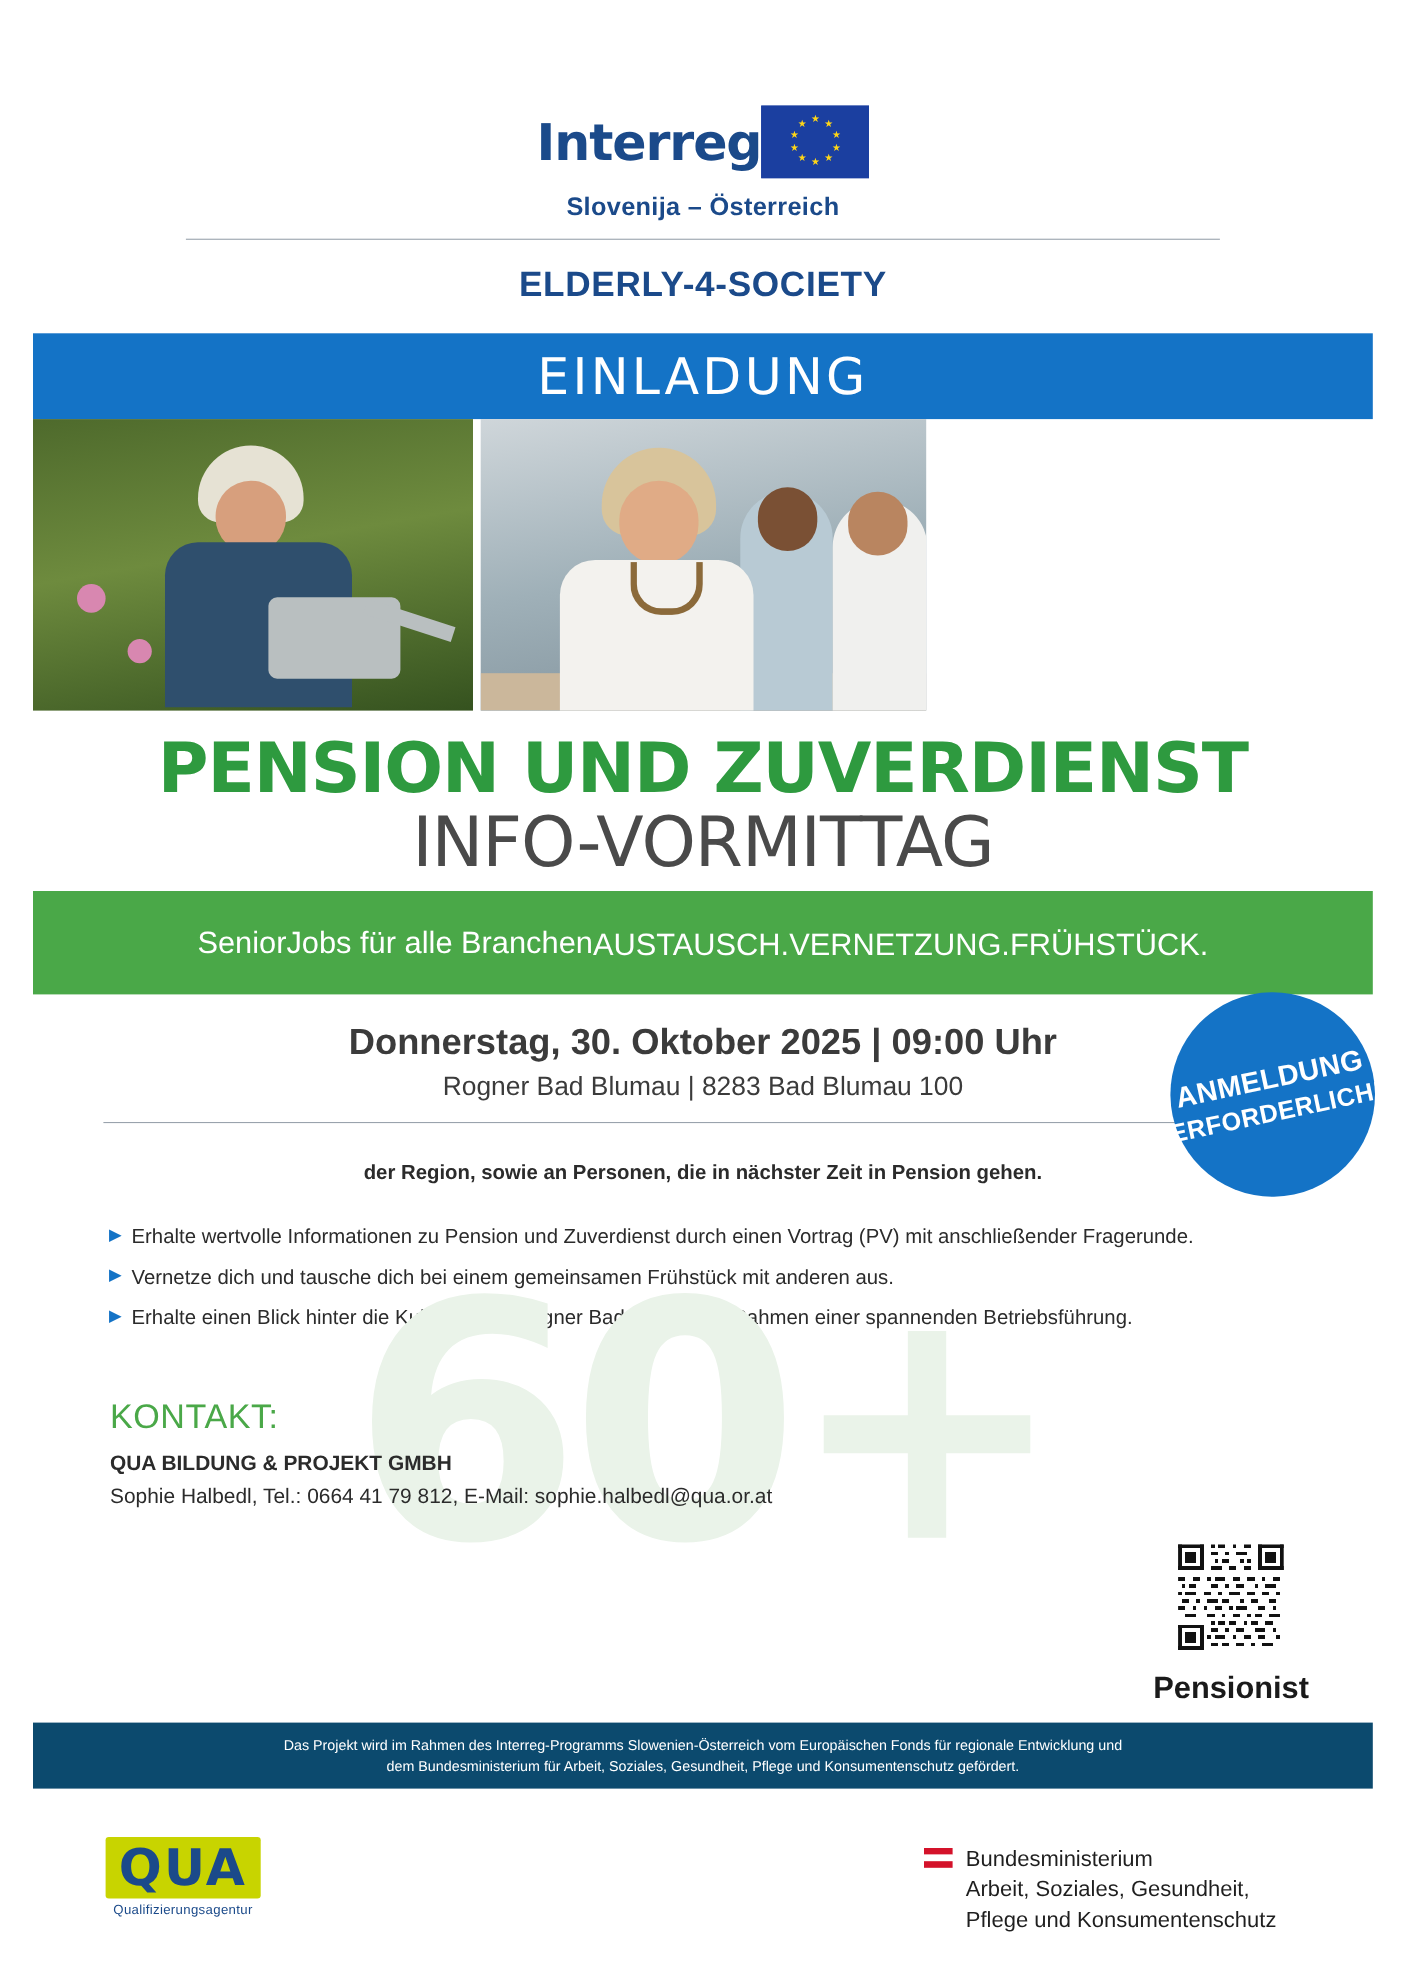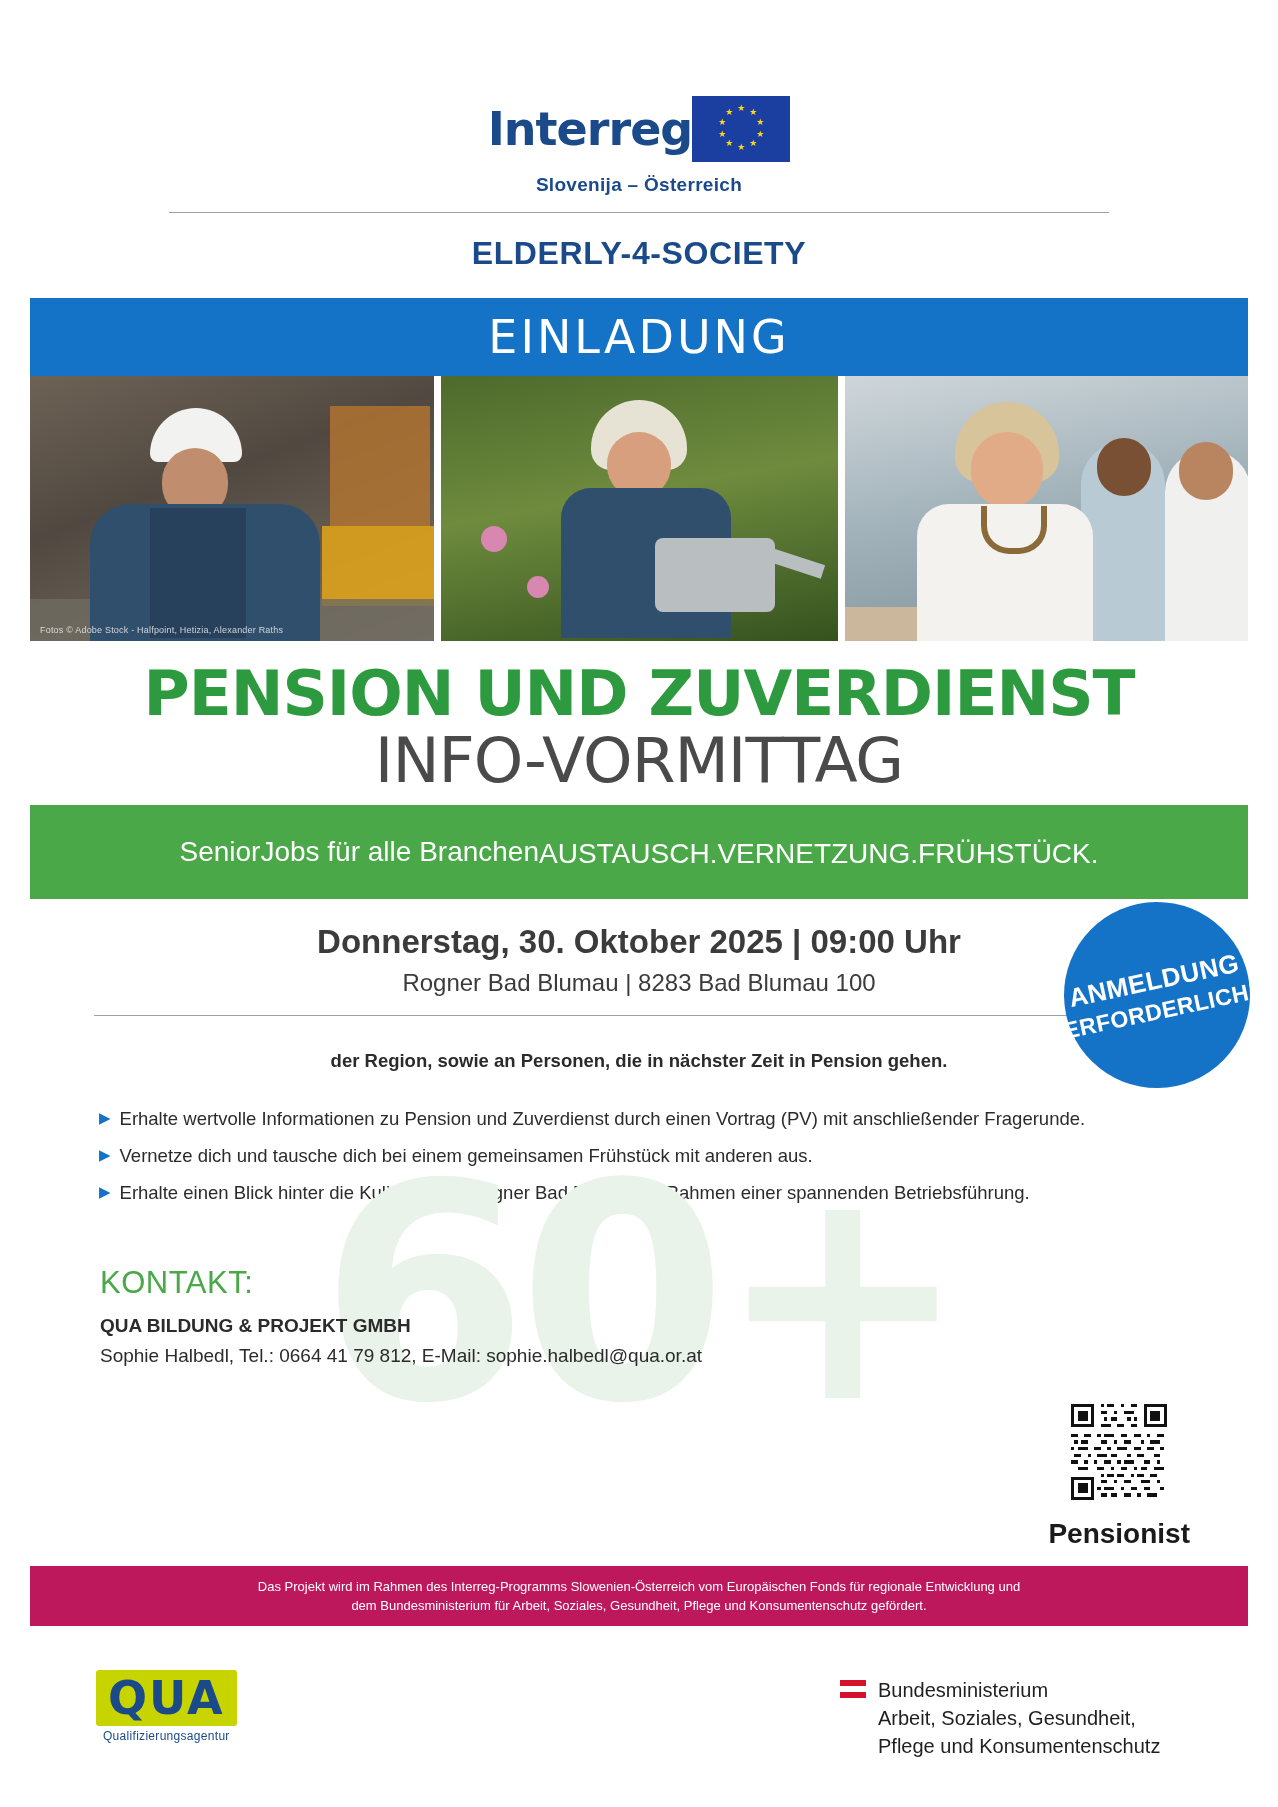--- a/index.html
+++ b/index.html
@@ -34,21 +34,21 @@
   }
   .eu-flag .star{
     position:absolute;color:#ffd617;font-size:9px;line-height:9px;
   }
   .eu-text{
     font-size:12.5px;line-height:15px;color:#1b3fa0;font-weight:bold;
     font-family:"Liberation Sans", sans-serif;
   }
   .eu-text .small{font-weight:normal;font-size:11px;}
   .interreg-sub{
-    margin-top:12px;font-size:19px;font-weight:bold;color:#1b4a8a;letter-spacing:.3px;
+    margin-top:12px;font-size:23px;font-weight:bold;color:#1b4a8a;letter-spacing:.3px;
   }
   .hr-thin{
     width:940px;height:1px;background:#9aa3ad;margin:16px auto 0 auto;
   }
   .project-title{
     margin-top:22px;font-size:32px;font-weight:bold;color:#1b4a8a;letter-spacing:.6px;
     text-align:center;
   }
 
   
@@ -172,21 +172,21 @@
   .kontakt-company{font-size:19px;font-weight:bold;margin-top:14px;}
   .kontakt-person{font-size:19px;margin-top:8px;}
 
   
   .qr-block{position:absolute;right:88px;top:1404px;text-align:center;z-index:3;}
   .qr{width:96px;height:96px;margin:0 auto;}
   .qr-label{margin-top:14px;font-size:28px;font-weight:bold;color:#1a1a1a;}
 
   
   .fund-bar{
-    position:absolute;left:30px;right:30px;top:1566px;background:#be185d;height:60px;
+    position:absolute;left:30px;right:30px;top:1566px;background:#0c4a6e;height:60px;
     display:flex;flex-direction:column;align-items:center;justify-content:center;
   }
   .fund-bar div{color:#ffffff;font-size:13px;line-height:19px;text-align:center;}
 
   
   .footer{
     position:absolute;left:0;right:0;top:1660px;height:120px;
   }
   .qua-logo{position:absolute;left:96px;top:10px;text-align:center;}
   .qua-mark{
@@ -231,30 +231,20 @@
     <div class="interreg-sub">Slovenija – Österreich</div>
     <div class="hr-thin"></div>
     <div class="project-title">ELDERLY-4-SOCIETY</div>
   </div>
 
   <div class="einladung-band">
     <span>EINLADUNG</span>
   </div>
 
   <div class="photos">
-    <div class="photo p1">
-      <div class="box"></div>
-        <div class="fork"></div>
-        <div class="floor"></div>
-      <div class="helmet"></div>
-        <div class="face"></div>
-        <div class="body"></div>
-        <div class="vest"></div>
-      <div class="photo-credit">Fotos © Adobe Stock - Halfpoint, Hetizia, Alexander Raths</div>
-    </div>
     <div class="photo p2">
       <div class="flower"></div>
         <div class="flower2"></div>
       <div class="hair"></div>
         <div class="face2"></div>
         <div class="shirt"></div>
       <div class="can"></div>
         <div class="spout"></div>
     </div>
     <div class="photo p3">

